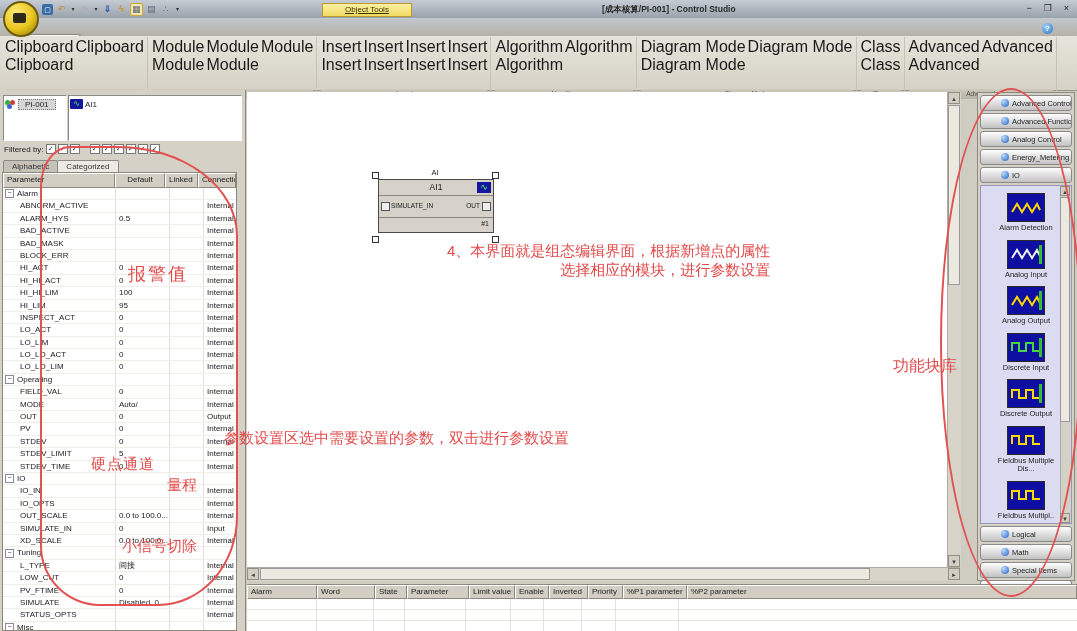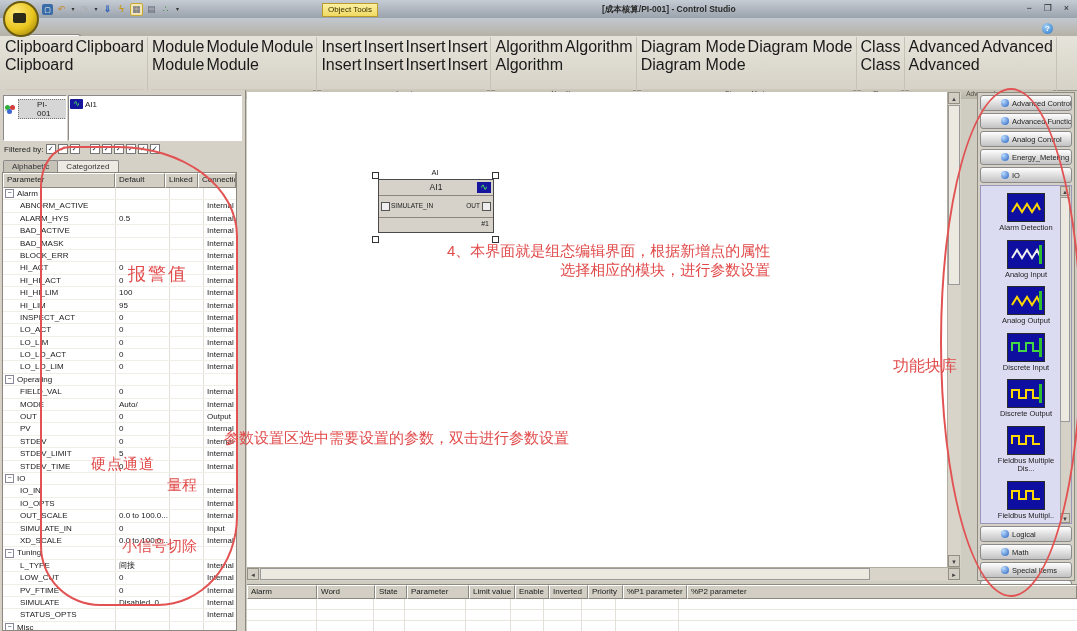--- a/index.html
+++ b/index.html
@@ -18,22 +18,22 @@
   [data-name="undo-icon"]{color:#c8861f;}[data-name="undo-icon"]::before{content:"↶";}
   [data-name="redo-icon"]{color:#aaa;}[data-name="redo-icon"]::before{content:"↷";}
   [data-name="dropdown-icon"]{width:6px;font-size:6px;color:#333;}[data-name="dropdown-icon"]::before{content:"▾";}
   [data-name="download-icon"]{color:#2d62b8;font-weight:bold;}[data-name="download-icon"]::before{content:"⇓";}
   [data-name="online-icon"]{color:#c79810;font-weight:bold;}[data-name="online-icon"]::before{content:"ϟ";}
   [data-name="parameter-pressed-icon"]{background:#f0e6b8;border:1px solid #c8a830;color:#667;}
   [data-name="parameter-pressed-icon"]::before{content:"▦";}
   [data-name="document-icon"]{color:#667;}[data-name="document-icon"]::before{content:"▤";}
   [data-name="module-icon"]{color:#3f8a3f;}[data-name="module-icon"]::before{content:"∴";}
   [data-name="more-icon"]{width:7px;font-size:6px;color:#333;}[data-name="more-icon"]::before{content:"▾";}
-  #obj-tools{position:absolute;left:322px;top:3px;height:12px;line-height:12px;padding:0 5px;
-    background:linear-gradient(#fbf0a2,#f0da62);border:1px solid #b79b2e;font-size:8px;color:#3a3000;}
+  #obj-tools{position:absolute;left:322px;top:3px;height:12px;line-height:12px;padding:0 22px;
+    background:linear-gradient(#fbf0a2,#f0da62);border:1px solid #b79b2e;font-size:8px;color:#3a3000;text-decoration:underline;}
   #wtitle{position:absolute;left:602px;top:4px;font-size:8.5px;font-weight:bold;color:#2a2a2a;}
   #wbtns{position:absolute;right:8px;top:3px;display:flex;gap:12px;font-size:9px;color:#222;}
   #wbtns span{cursor:default;}
   
   #tabstrip{position:absolute;left:0;top:18px;width:1077px;height:18px;
     background:linear-gradient(#c2c8d0,#b5b1a6);}
   #tabs{position:absolute;left:28px;top:16px;display:flex;height:29px;}
   .rtab{height:17px;line-height:17px;padding:0 14px;font-size:8.5px;color:#2c2c2c;}
   .rtab[data-active="true"]{background:linear-gradient(#fdfcf7,#e9e6db);border:1px solid #8a8a8a;border-bottom:none;
     border-radius:3px 3px 0 0;}
@@ -57,37 +57,37 @@
     border-right:1px solid #8e8a80;}
   .pane{position:absolute;background:#fff;border:1px solid;border-color:#8a8a8a #fff #fff #8a8a8a;overflow:hidden;}
   #pane-tree{left:3px;top:5px;width:62px;height:44px;}
   #pane-blocks{left:68px;top:5px;width:172px;height:44px;}
   .tree-row{display:flex;align-items:center;gap:2px;padding:3px 1px;font-size:8px;}
   .balls{position:relative;width:11px;height:9px;flex:none;}
   .balls i{position:absolute;width:5px;height:5px;border-radius:50%;}
   .balls i:nth-child(1){left:0;top:0;background:#2fae3a;}
   .balls i:nth-child(2){left:5px;top:0;background:#d43b3b;}
   .balls i:nth-child(3){left:2px;top:4px;background:#3b66d4;}
-  .sel-label{background:#d6d6d6;border:1px dotted #777;padding:0 18px;}
+  .sel-label{background:#d6d6d6;border:1px dotted #777;padding:0 6px;}
   .blk-icon{width:13px;height:10px;background:#15159e;border-radius:1px;color:#5f5;font-size:8px;
     line-height:9px;text-align:center;flex:none;}
   #filter-row{position:absolute;left:4px;top:54px;display:flex;align-items:center;gap:2px;font-size:8px;color:#222;}
   .cb{width:8px;height:8px;border:1px solid #777;background:#fff;font-size:7px;line-height:8px;text-align:center;color:#234;}
   #cbs{display:flex;gap:2px;}
   #cbs .cb:nth-child(4){margin-left:8px;}
   #ptabs{position:absolute;left:3px;top:67px;display:flex;height:15px;align-items:flex-end;}
   .ptab{padding:1px 8px 1px 8px;font-size:8px;border:1px solid #8a8a8a;border-bottom:none;border-radius:2px 2px 0 0;
     background:#c6c2b7;margin-right:-1px;color:#333;}
   .ptab[data-active="true"]{background:#eceae2;position:relative;z-index:2;}
   #ptable{position:absolute;left:2px;top:82px;width:233px;height:457px;background:#fff;border:1px solid #8c887e;
     display:flex;flex-direction:column;overflow:hidden;}
   #phead{display:flex;flex:none;}
   .pth{background:#d2cec3;border-top:1px solid #fff;border-left:1px solid #fff;border-right:1px solid #8c887e;
     border-bottom:1px solid #8c887e;font-size:8px;padding:1px 3px;height:11px;line-height:10px;box-sizing:content-box;overflow:hidden;}
-  .pth:nth-child(1){width:104px;}.pth:nth-child(2){width:42px;}.pth:nth-child(3){width:25px;}.pth:nth-child(4){flex:1;}
+  .pth:nth-child(1){width:104px;}.pth:nth-child(2){width:42px;text-align:center;}.pth:nth-child(3){width:25px;}.pth:nth-child(4){flex:1;}
   #prows{flex:none;}
   .prow{display:flex;height:11.4px;line-height:11.4px;font-size:8px;border-bottom:1px solid #f0eee7;}
   .pc{overflow:hidden;white-space:nowrap;}
   .pc1{width:112px;border-right:1px solid #e2e0d8;display:flex;align-items:center;}
   .pc2{width:50px;border-right:1px solid #e2e0d8;padding-left:3px;}
   .pc3{width:33px;border-right:1px solid #e2e0d8;}
   .pc4{flex:1;padding-left:3px;}
   .expander{width:7px;height:7px;flex:none;border:1px solid #889;background:#fff;margin:0 3px 0 2px;
     font-size:7px;line-height:6px;text-align:center;color:#335;}
   .expander::before{content:"−";}

